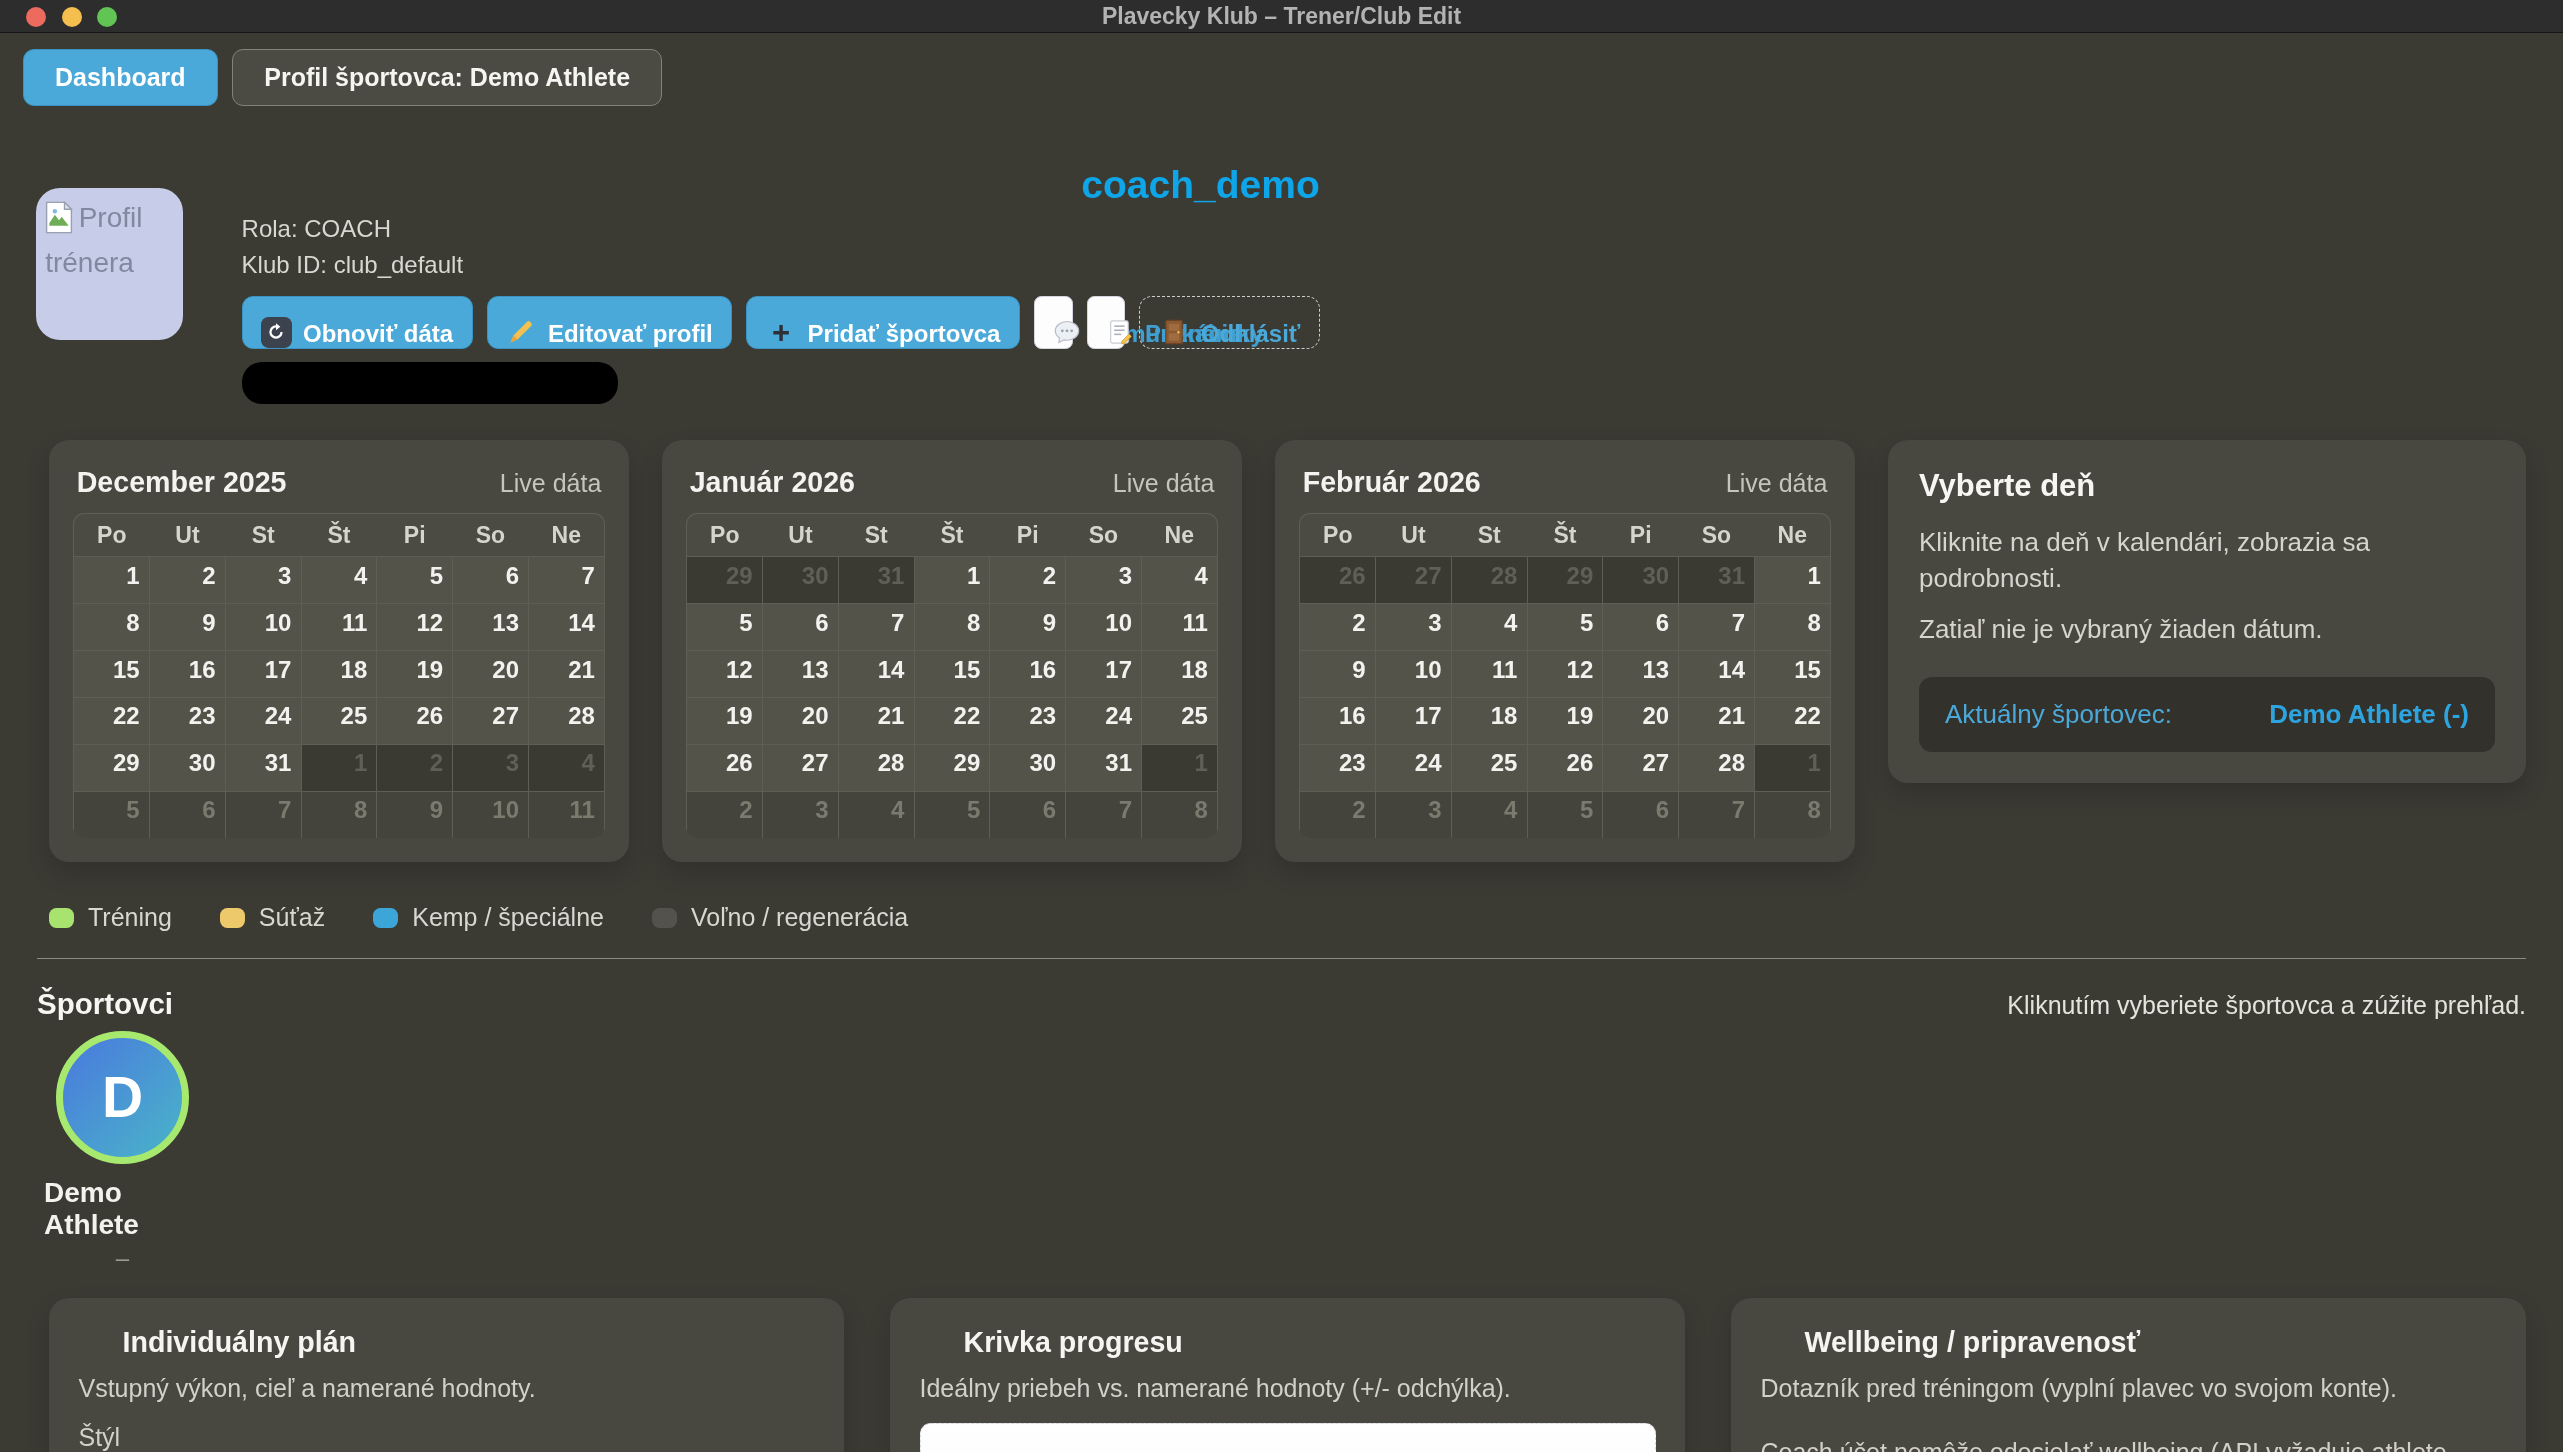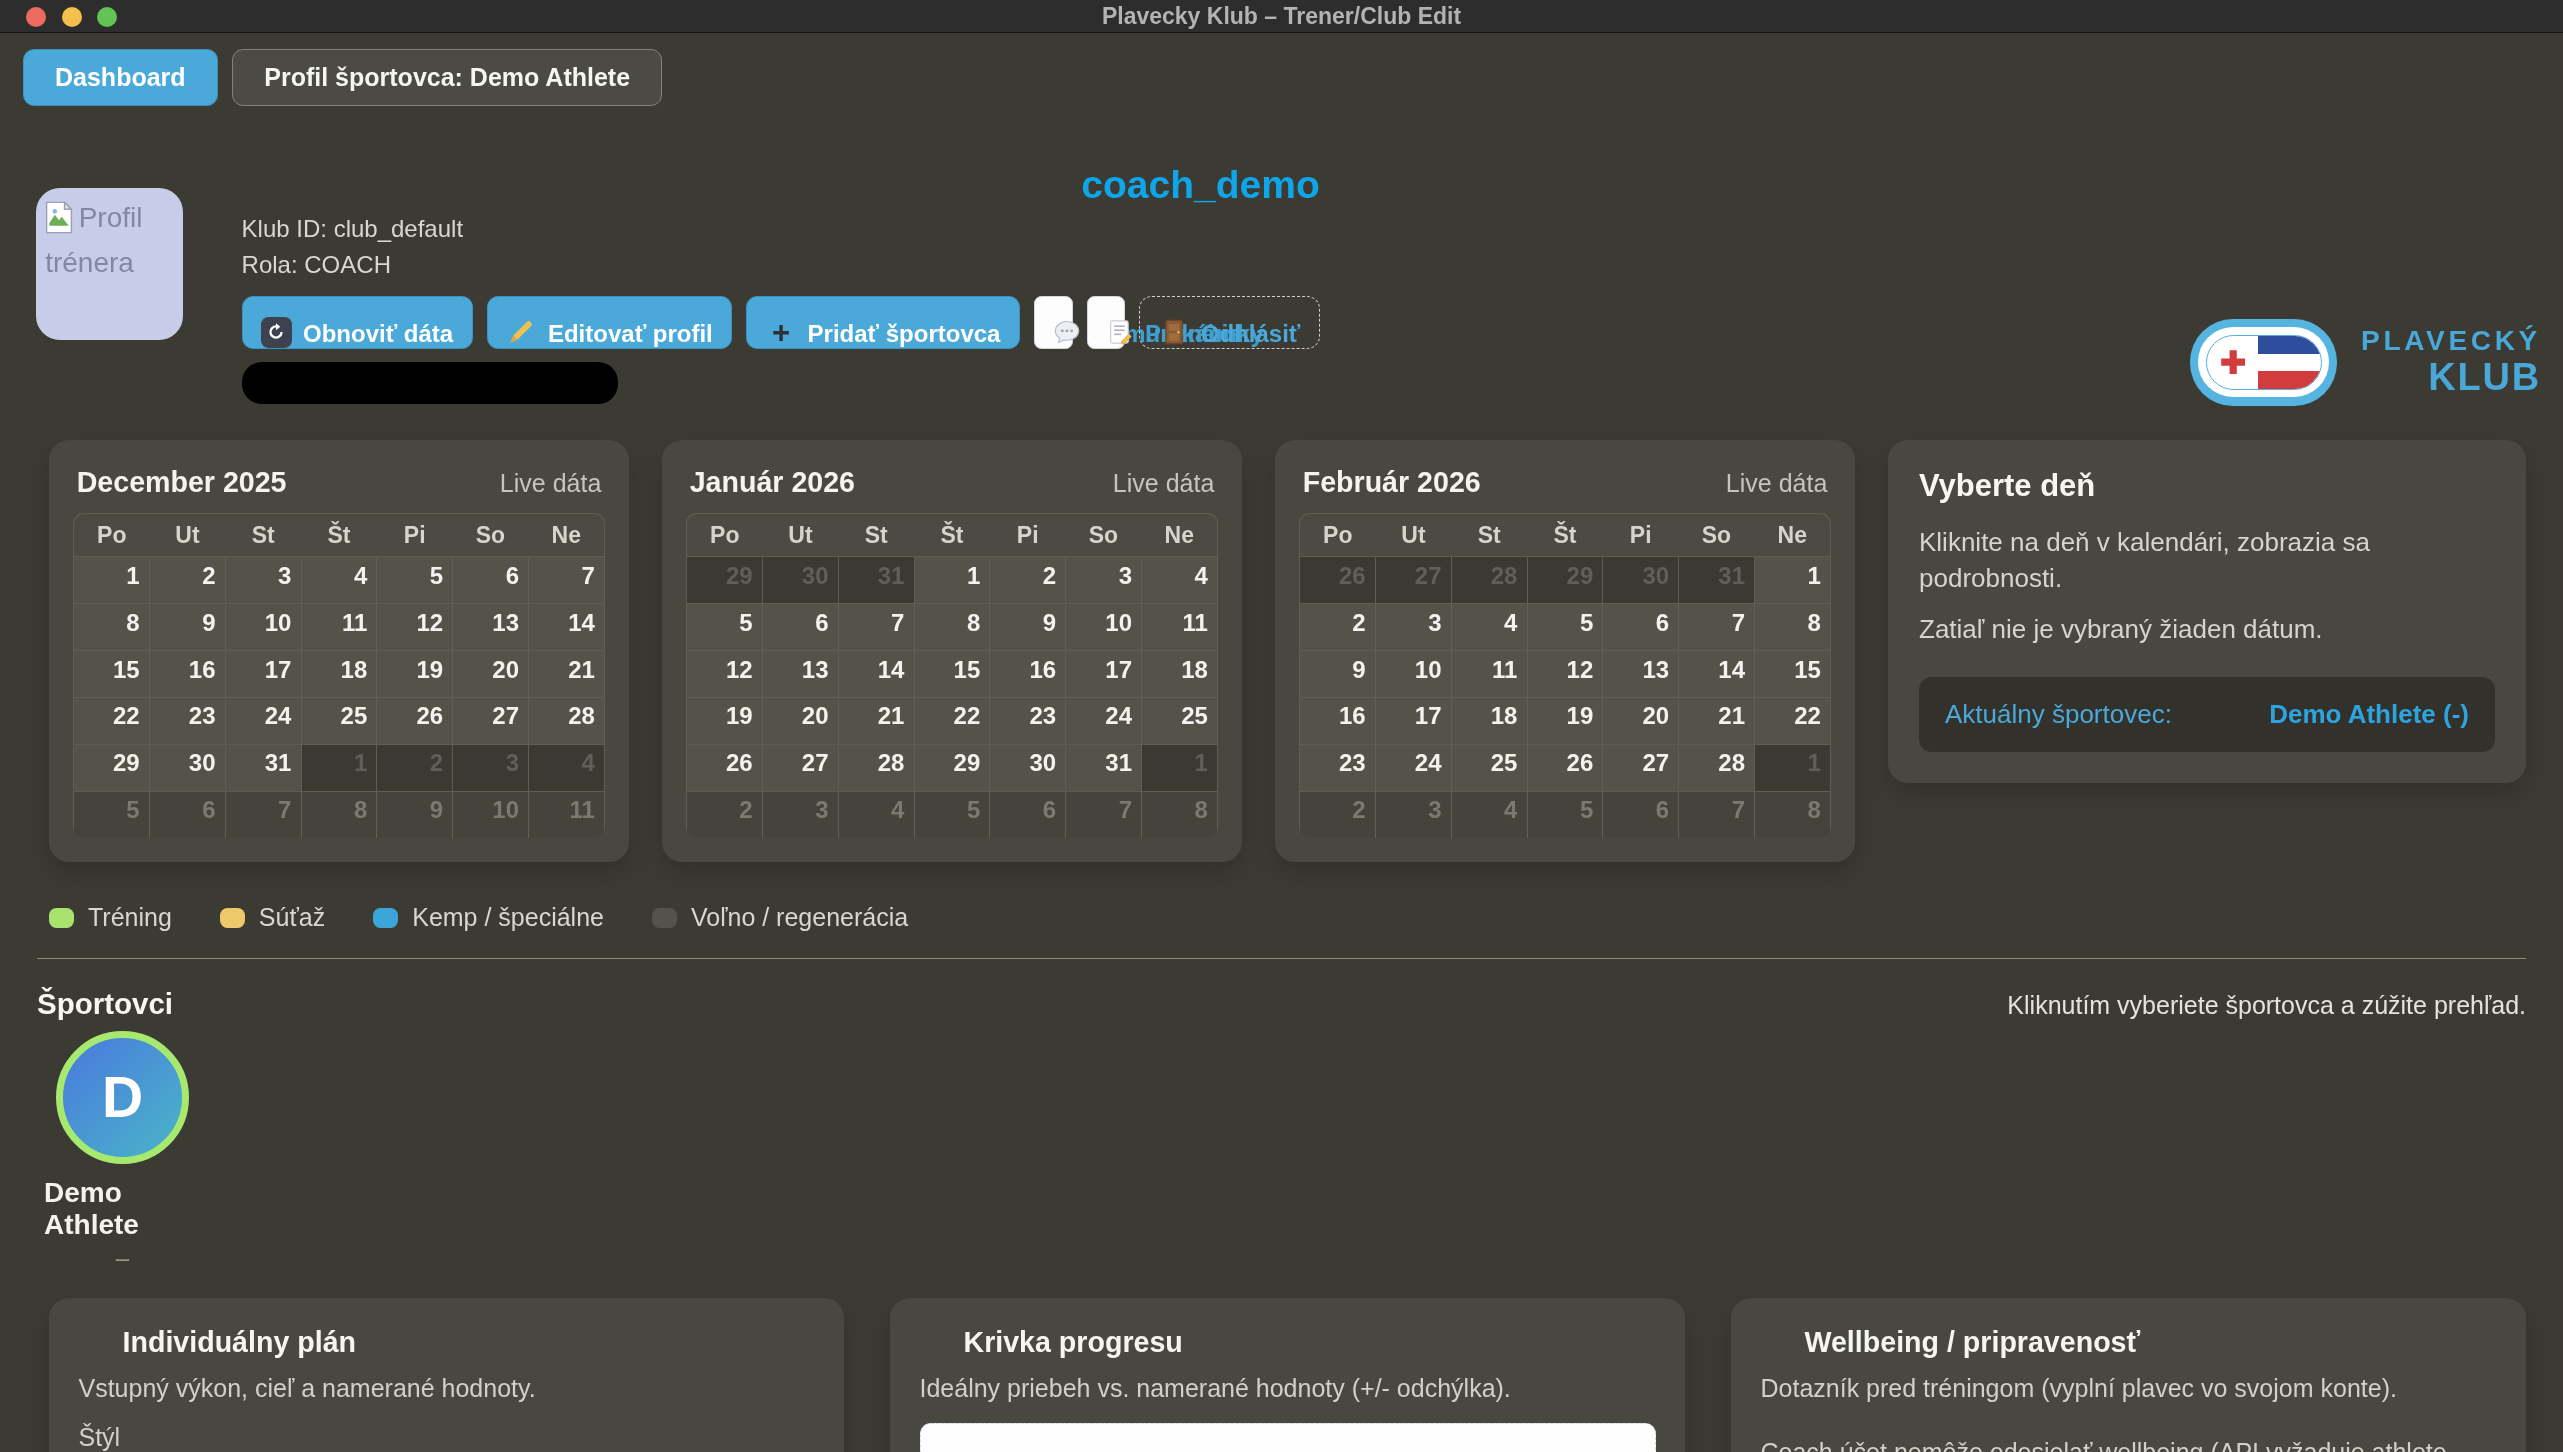--- a/index.html
+++ b/index.html
@@ -144,22 +144,22 @@
       <svg viewBox="0 0 20 24" width="28" height="33">
           <path d="M1 1h13l5 5v17H1z" fill="#ffffff" stroke="#9aa0b0"></path>
           <path d="M14 1l5 5h-5z" fill="#dfe3ee" stroke="#9aa0b0"></path>
           <path d="M3 16l4-6 3 4 2-2.5 5 6.5H3z" fill="#6fae57"></path>
           <circle cx="7" cy="7.5" r="1.6" fill="#86b7e0"></circle>
         </svg>
     </span><span>Profil trénera</span>
   </div>
   <div class="profile-col">
     <h1 class="profile-name">coach_demo</h1>
+    <div class="profile-line">Rola: COACH</div>
     <div class="profile-line">Klub ID: club_default</div>
-    <div class="profile-line">Rola: COACH</div>
     <div class="actions" id="actions">
         <button class="btn primary">
           <span class="ic refresh-icon">
             <svg viewBox="0 0 24 24">
               <path d="M12 4a8 8 0 1 0 8 8h-2.7A5.3 5.3 0 1 1 12 6.7V10l5.2-4.3L12 1.4V4z" fill="#ffffff"></path>
             </svg>
           </span>
           <span class="btn-label">Obnoviť dáta</span>
         </button>
         <button class="btn primary">
@@ -207,35 +207,20 @@
               <rect x="7.5" y="5" width="9" height="6" rx="0.8" fill="#a06b3e"></rect>
               <rect x="7.5" y="13" width="9" height="6.5" rx="0.8" fill="#a06b3e"></rect>
               <circle cx="15.8" cy="12.2" r="1" fill="#f4c04a"></circle>
             </svg>
           </span>
           <span class="btn-label">Odhlásiť</span>
         </button>
       </div>
     <div class="redacted-bar"></div>
   </div>
-  <div class="logo">
-    <div class="logo-pill">
-      <div class="logo-white">
-        <div class="logo-flag">
-          <span class="flag-cross"></span>
-          <span class="flag-stripe top"></span>
-          <span class="flag-stripe bottom"></span>
-        </div>
-      </div>
-    </div>
-    <div class="logo-text">
-      <span class="logo-line1">PLAVECKÝ</span>
-      <span class="logo-line2">KLUB</span>
-    </div>
-  </div>
 </section>
 
 <section class="cal-row">
   <div id="calendars" style="display:contents"><section class="cal-card">
         <div class="cal-head">
           <h3 class="cal-title">December 2025</h3>
           <span class="cal-live">Live dáta</span>
         </div>
         <div class="cal-table">
           <div class="cal-weekdays">

